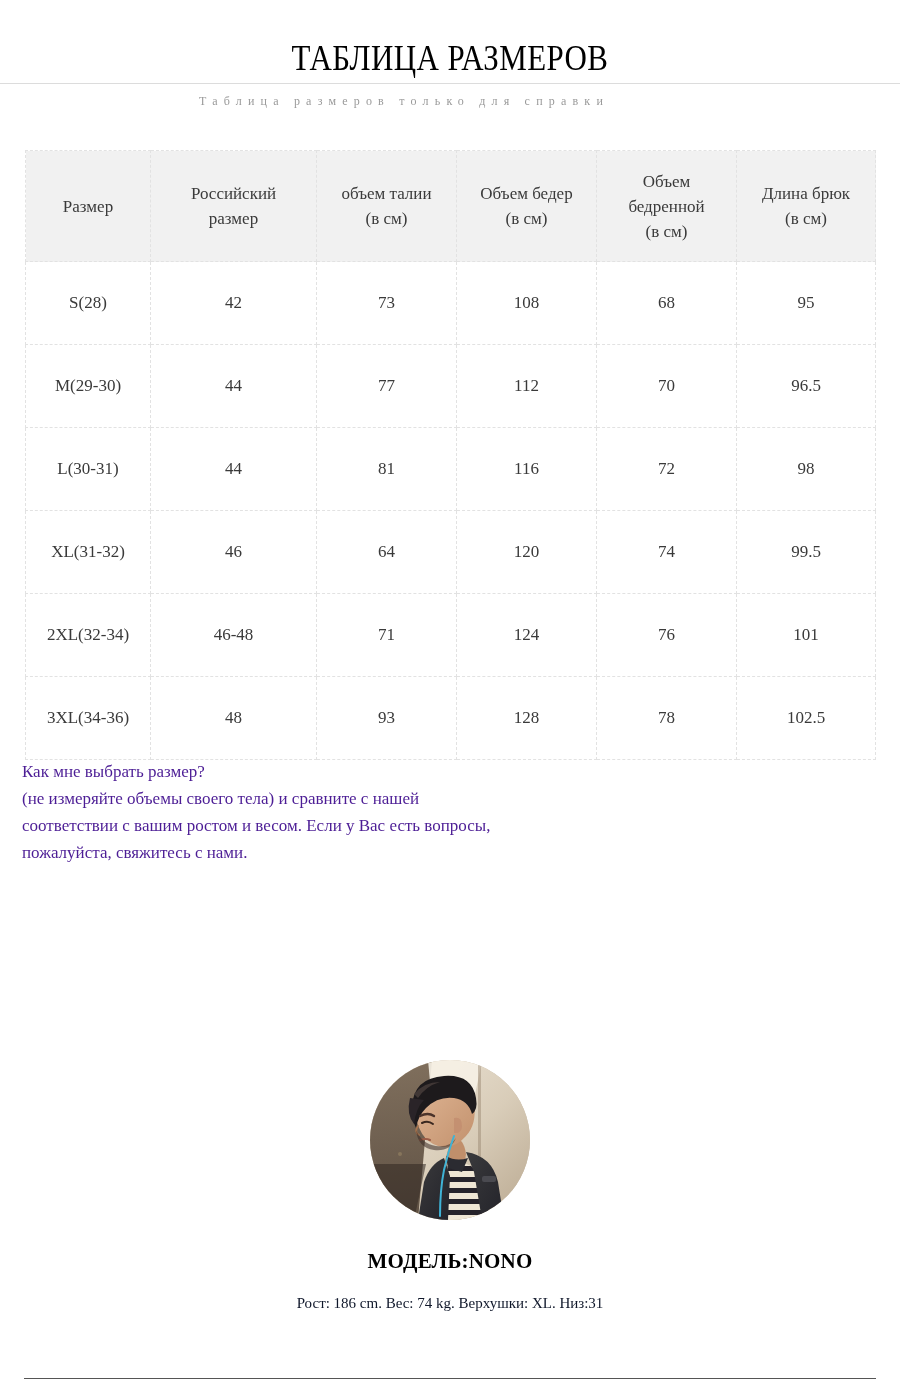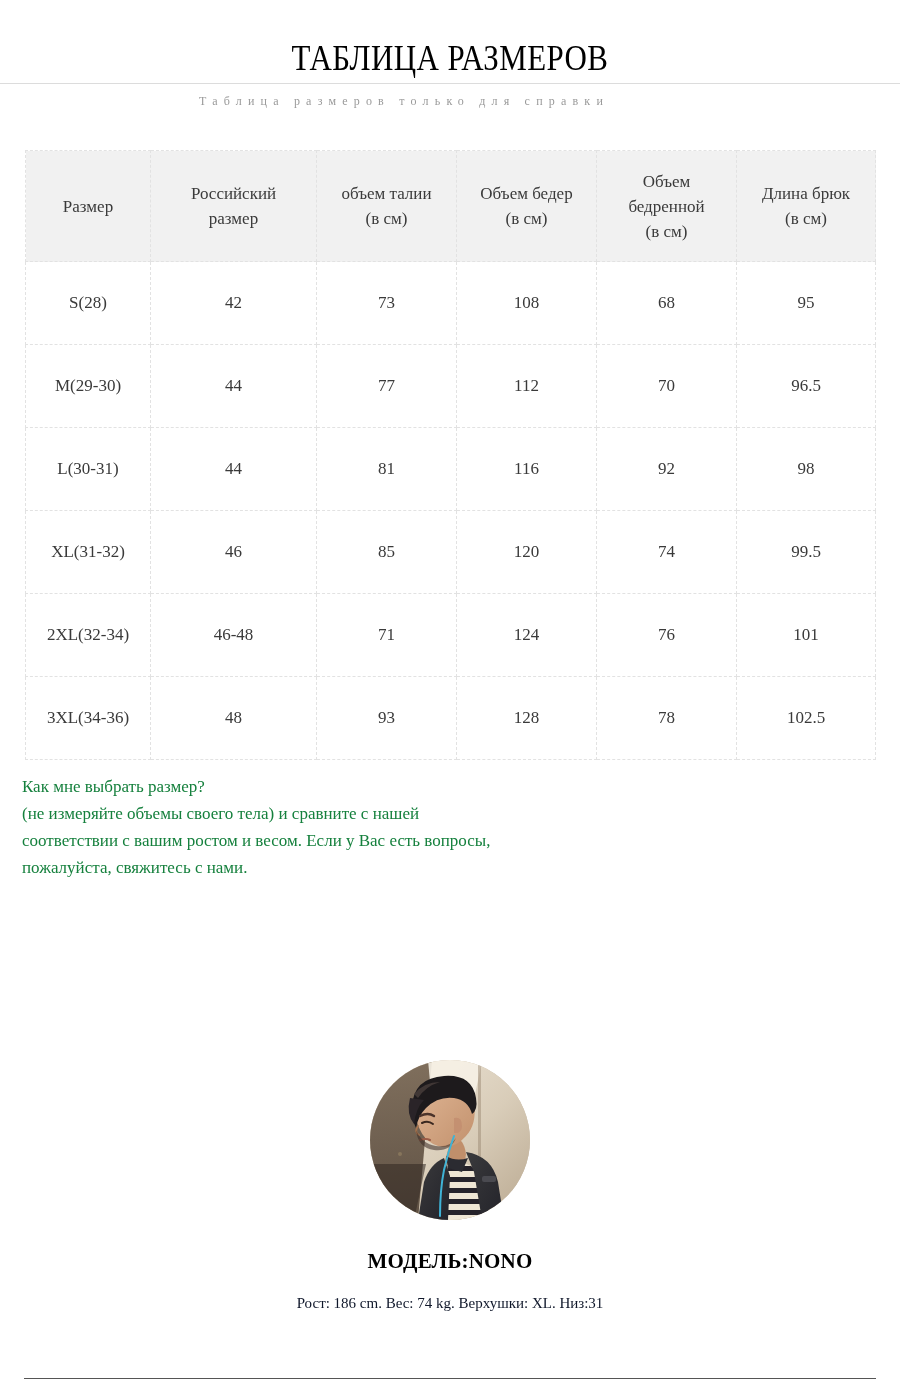--- a/index.html
+++ b/index.html
@@ -92,22 +92,21 @@
   .col-length  { width: 139px; }
 
   
   .help {
     position: absolute;
     top: 758px;
     left: 22px;
     width: 720px;
     font-size: 17px;
     line-height: 27px;
-    color: #15803d;
-    margin-top: 15px;
+    color: #4c1d95;
   }
   .help .line { display: block; white-space: nowrap; }
 
   
   .model-photo {
     position: absolute;
     top: 1060px;
     left: 370px;
     width: 160px;
     height: 160px;
@@ -208,27 +207,27 @@
       <td>77</td>
       <td>112</td>
       <td>70</td>
       <td>96.5</td>
     </tr>
     <tr>
       <td>L(30-31)</td>
       <td>44</td>
       <td>81</td>
       <td>116</td>
-      <td>92</td>
+      <td>72</td>
       <td>98</td>
     </tr>
     <tr>
       <td>XL(31-32)</td>
       <td>46</td>
-      <td>85</td>
+      <td>64</td>
       <td>120</td>
       <td>74</td>
       <td>99.5</td>
     </tr>
     <tr>
       <td>2XL(32-34)</td>
       <td>46-48</td>
       <td>71</td>
       <td>124</td>
       <td>76</td>

